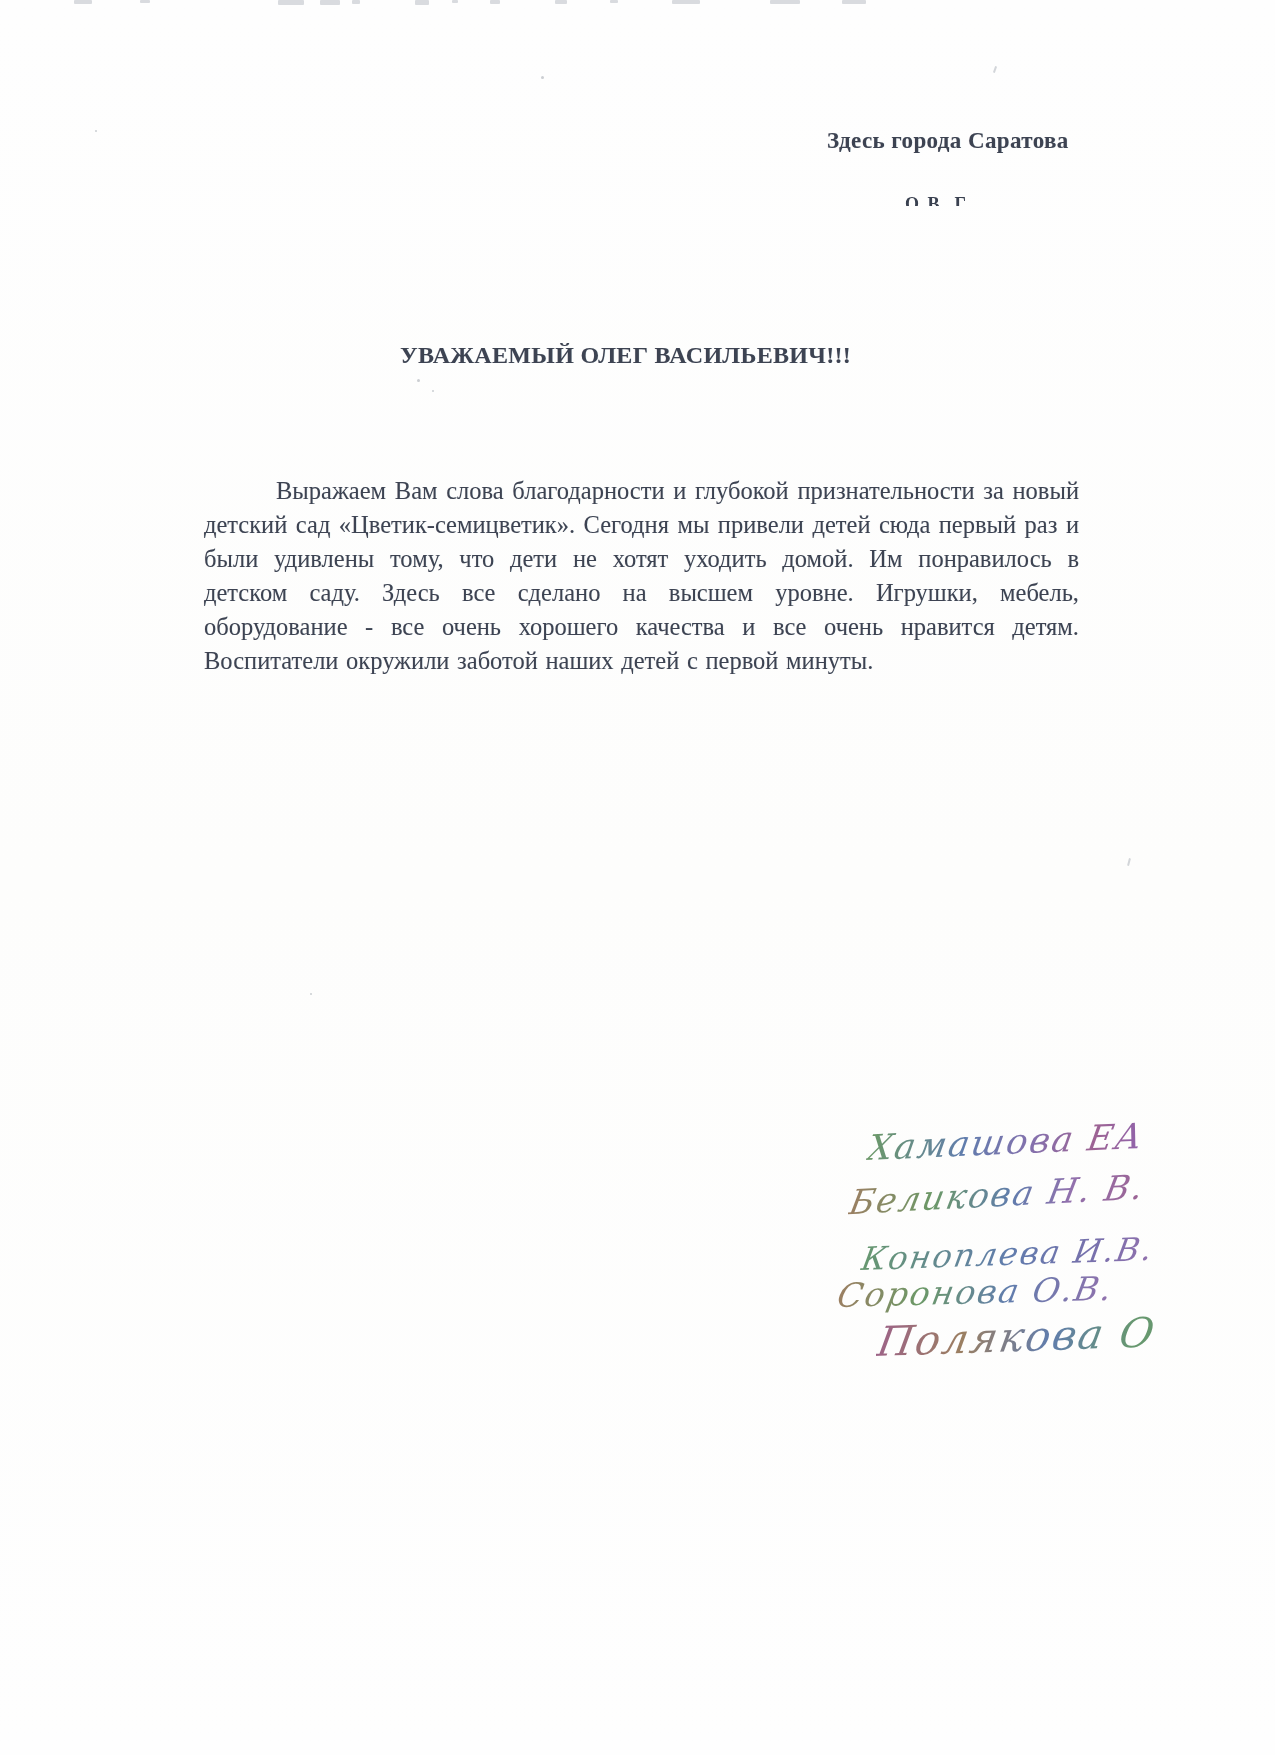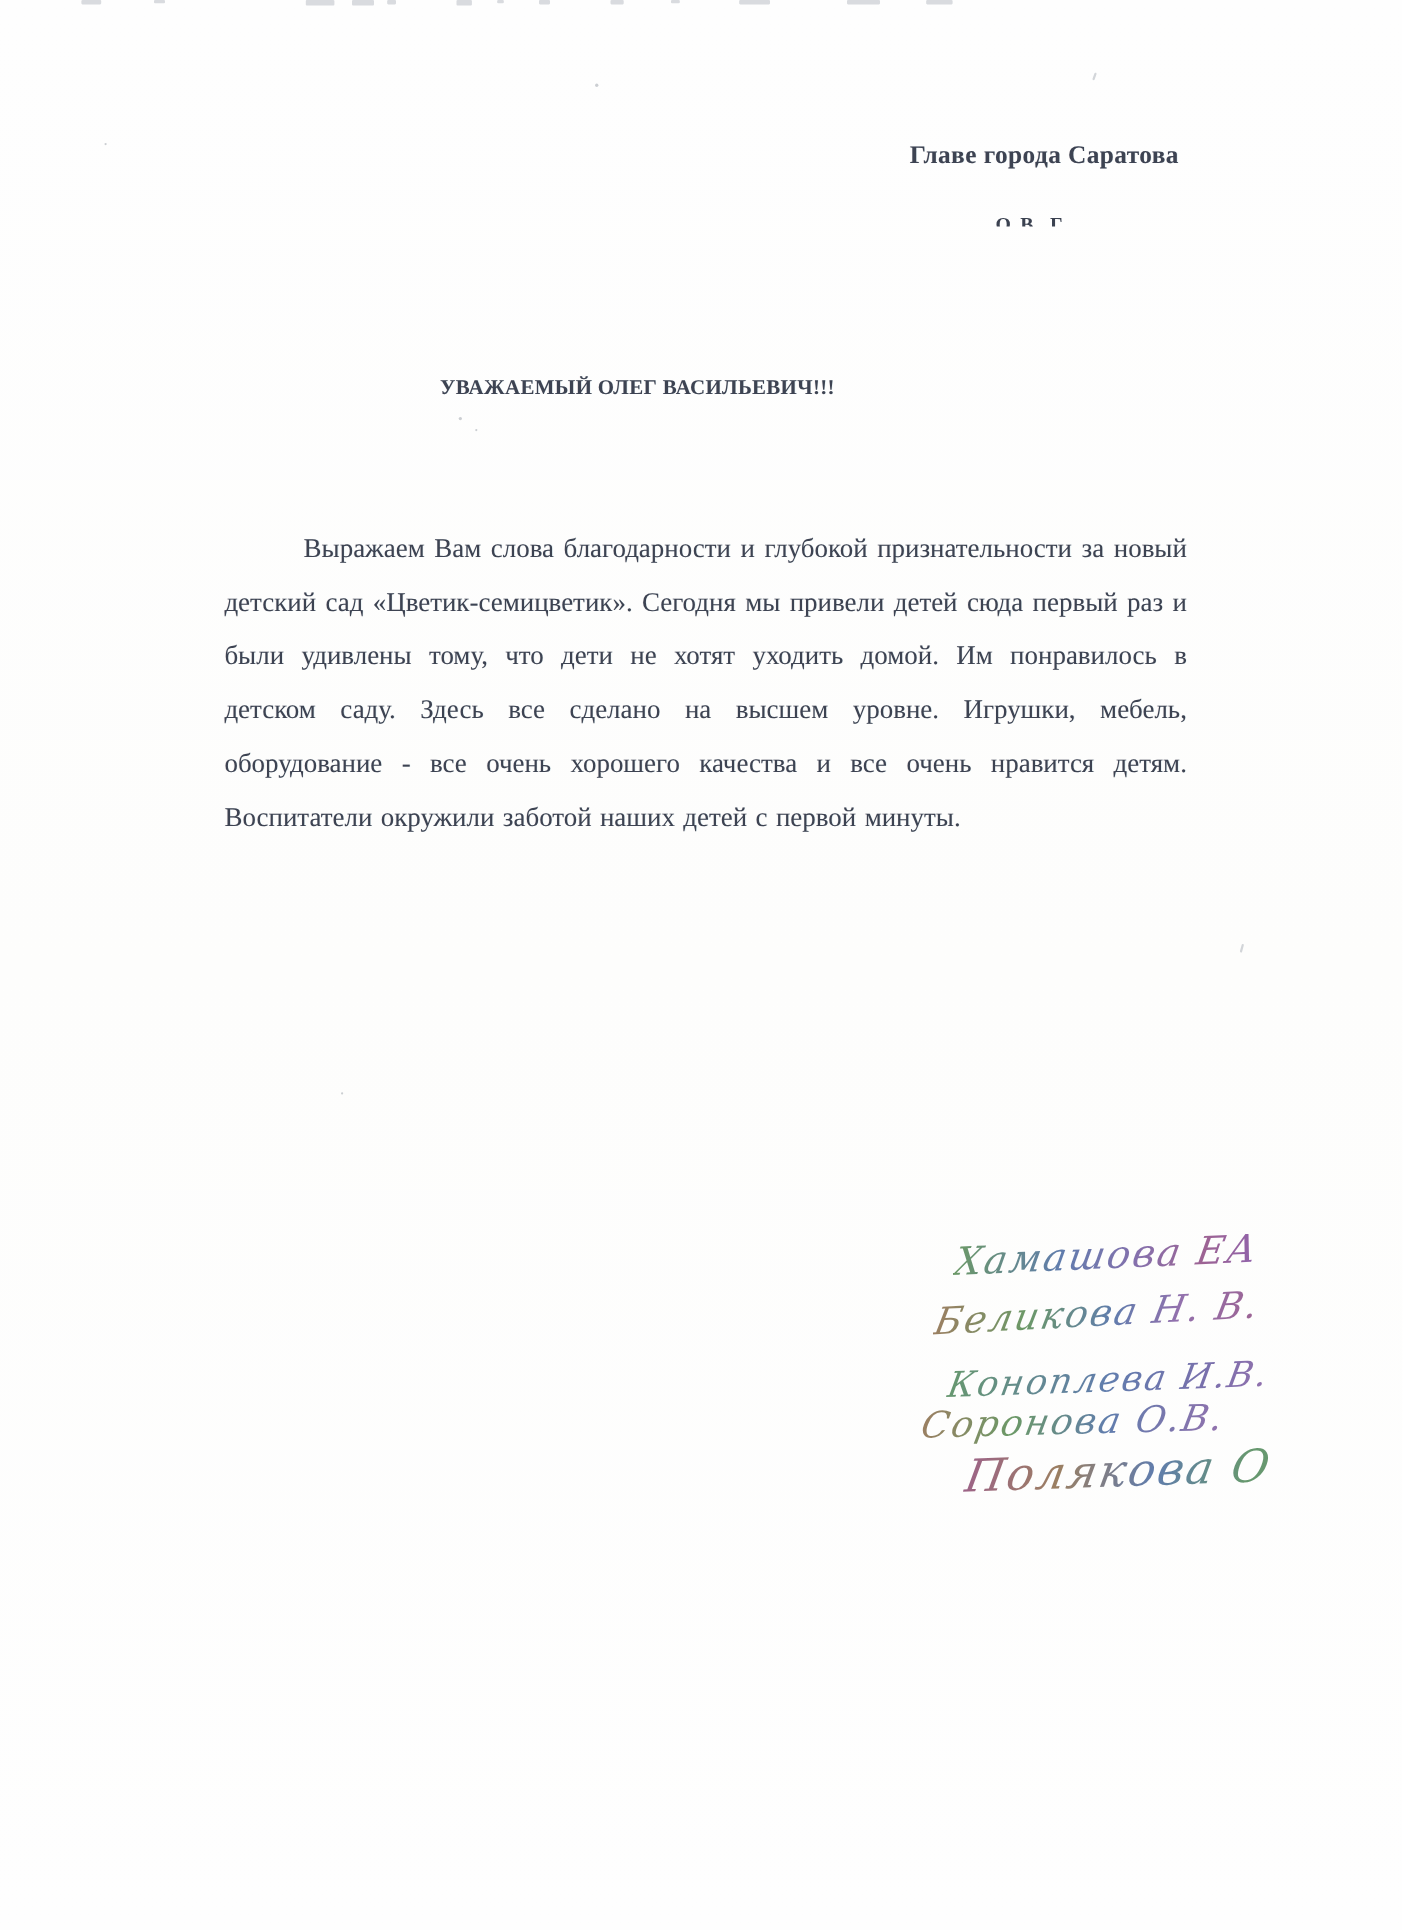--- a/index.html
+++ b/index.html
@@ -27,28 +27,28 @@
   .recipient-cut{
     position:absolute;top:192px;left:905px;height:14px;overflow:hidden;
     width:160px;
   }
   .recipient-cut span{
     display:block;font-weight:bold;font-size:18px;line-height:25px;letter-spacing:2px;
     color:#3a4150;
   }
   .salutation{
     position:absolute;top:342px;left:400px;
-    font-weight:bold;font-size:19px;letter-spacing:0.3px;white-space:nowrap;
+    font-weight:bold;font-size:24px;letter-spacing:0.3px;white-space:nowrap;
   }
   .body-text{
     position:absolute;top:474px;left:204px;width:875px;
   }
   .body-text p{
     margin:0;
-    font-size:24.5px;line-height:49px;
+    font-size:24.5px;line-height:34px;
     text-align:justify;text-align-last:left;
     text-indent:72px;
     word-spacing:1.5px;
   }
   .body-text p + p{margin-top:30px;}
   .signoff{
     position:absolute;top:1022px;left:277px;
     font-size:24px;white-space:nowrap;
   }
   
@@ -97,21 +97,21 @@
     <i style="left:415px;width:14px;height:5px"></i>
     <i style="left:452px;width:6px;height:3px"></i>
     <i style="left:490px;width:10px;height:4px"></i>
     <i style="left:555px;width:12px;height:4px"></i>
     <i style="left:610px;width:8px;height:3px"></i>
     <i style="left:672px;width:28px;height:4px"></i>
     <i style="left:770px;width:30px;height:4px"></i>
     <i style="left:842px;width:24px;height:4px"></i>
   </div>
 
-  <div class="recipient typed">Главе города Саратова</div>
+  <div class="recipient typed">Здесь города Саратова</div>
 
   <div class="recipient-cut">
     <span>О.В. Г</span>
   </div>
 
   <div class="salutation typed">УВАЖАЕМЫЙ ОЛЕГ ВАСИЛЬЕВИЧ!!!</div>
 
   <div class="body-text">
     <p class="typed">Выражаем Вам слова благодарности и глубокой признательности за новый детский сад «Цветик-семицветик». Сегодня мы привели детей сюда первый раз и были удивлены тому, что дети не хотят уходить домой. Им понравилось в детском саду. Здесь все сделано на высшем уровне. Игрушки, мебель, оборудование - все очень хорошего качества и все очень нравится детям. Воспитатели окружили заботой наших детей с первой минуты.</p>
   </div>

